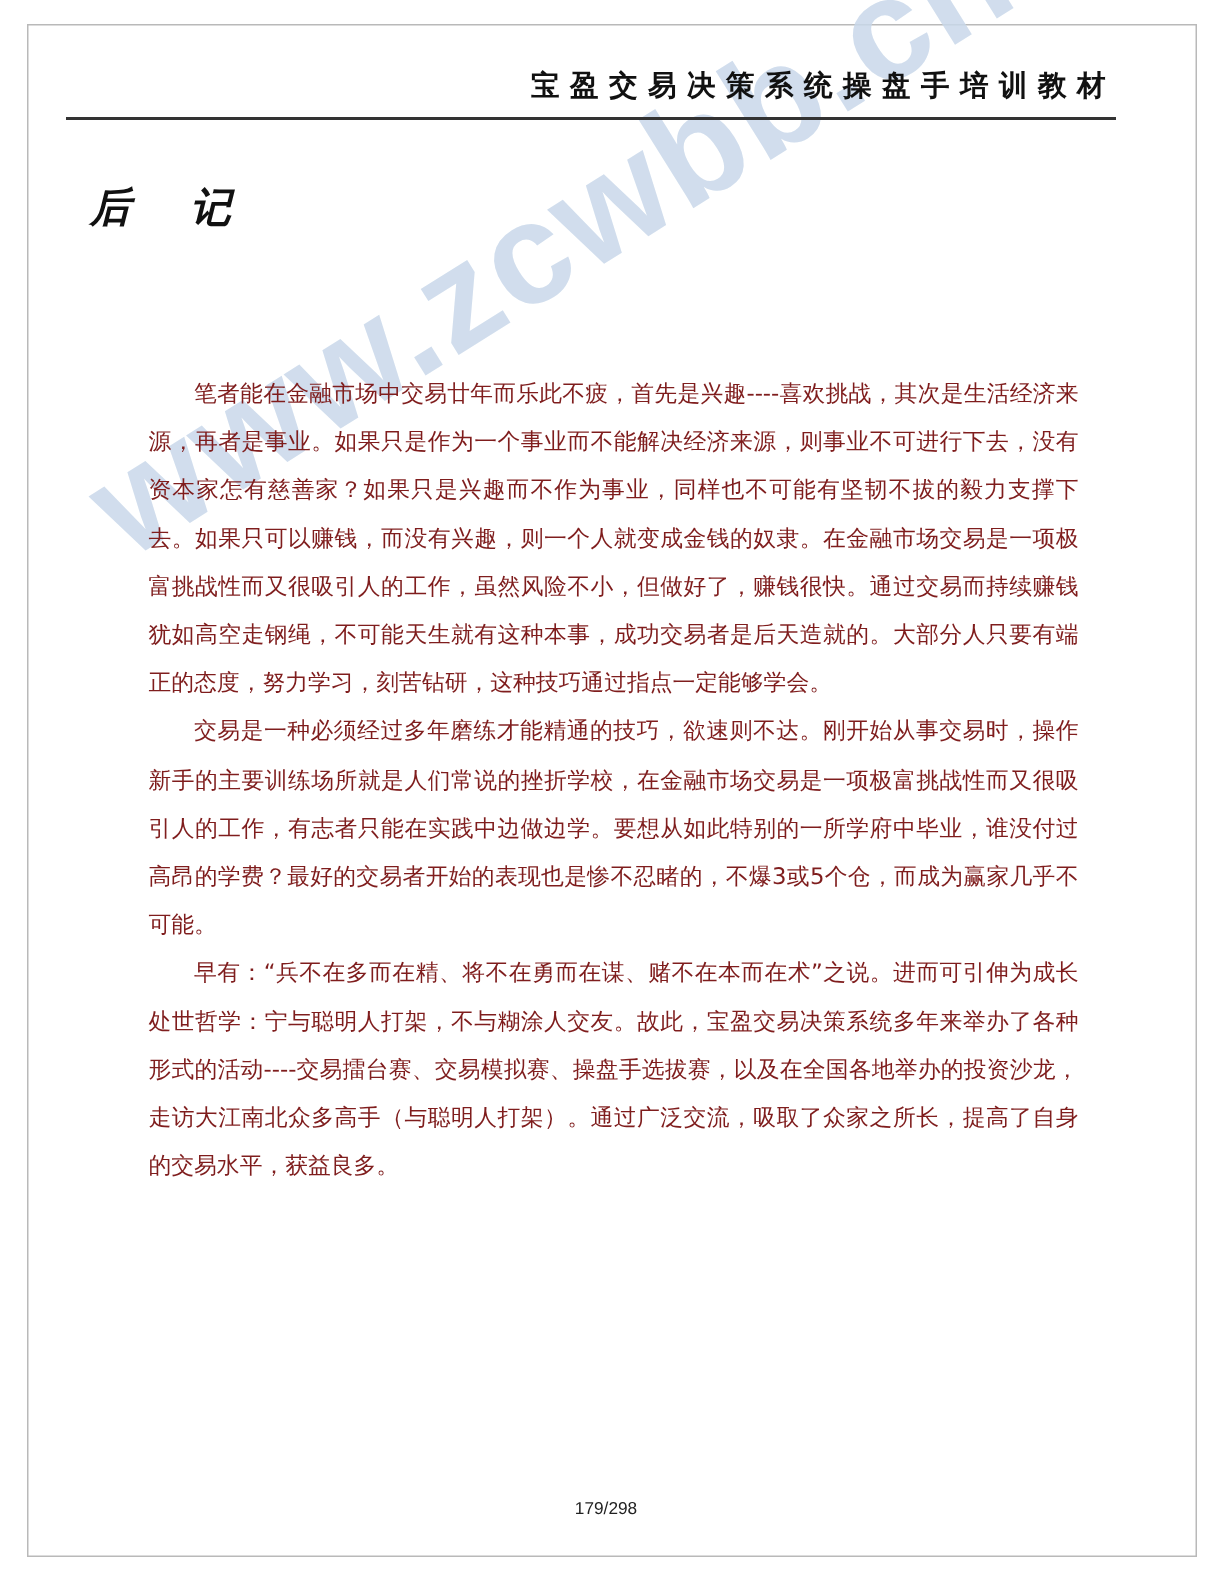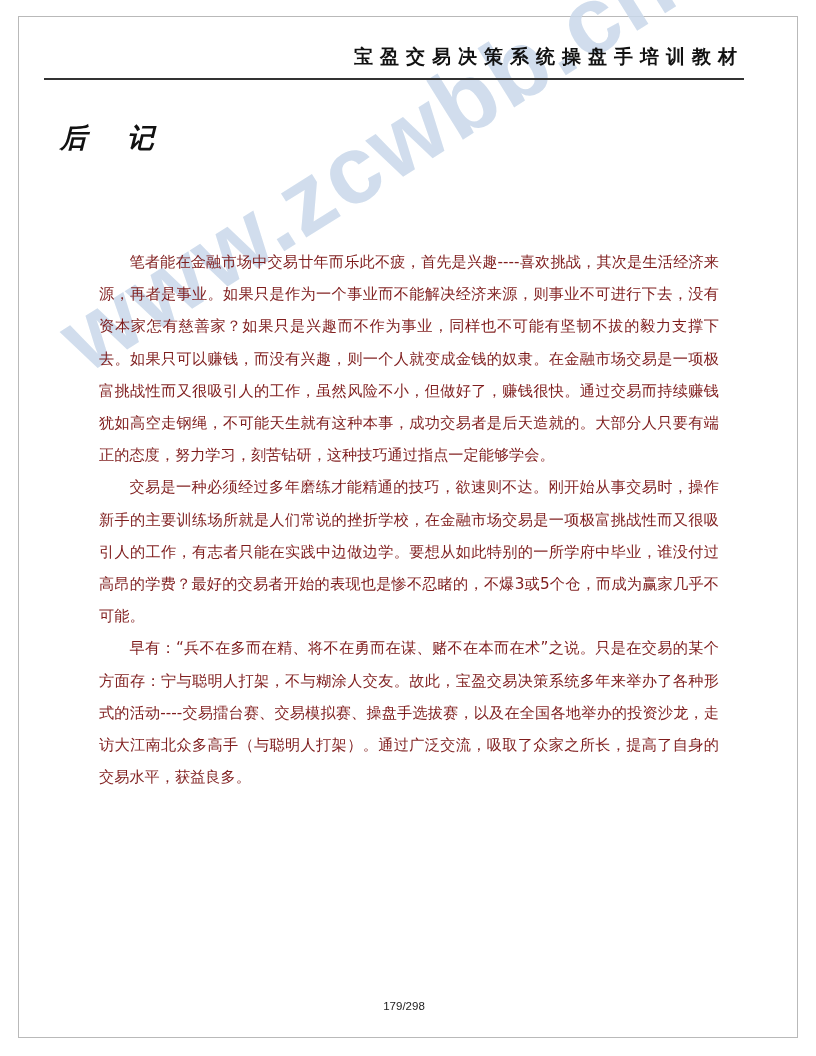--- a/index.html
+++ b/index.html
@@ -131,20 +131,20 @@
     <div class="header-rule"></div>
   </div>
 
   <div class="doc-title">
     <span>后</span><span class="gap"></span><span>记</span>
   </div>
 
   <div class="body-text">
     <p>笔者能在金融市场中交易廿年而乐此不疲，首先是兴趣----喜欢挑战，其次是生活经济来源，再者是事业。如果只是作为一个事业而不能解决经济来源，则事业不可进行下去，没有资本家怎有慈善家？如果只是兴趣而不作为事业，同样也不可能有坚韧不拔的毅力支撑下去。如果只可以赚钱，而没有兴趣，则一个人就变成金钱的奴隶。在金融市场交易是一项极富挑战性而又很吸引人的工作，虽然风险不小，但做好了，赚钱很快。通过交易而持续赚钱犹如高空走钢绳，不可能天生就有这种本事，成功交易者是后天造就的。大部分人只要有端正的态度，努力学习，刻苦钻研，这种技巧通过指点一定能够学会。</p>
     <p>交易是一种必须经过多年磨练才能精通的技巧，欲速则不达。刚开始从事交易时，操作新手的主要训练场所就是人们常说的挫折学校，在金融市场交易是一项极富挑战性而又很吸引人的工作，有志者只能在实践中边做边学。要想从如此特别的一所学府中毕业，谁没付过高昂的学费？最好的交易者开始的表现也是惨不忍睹的，不爆3或5个仓，而成为赢家几乎不可能。</p>
-    <p>早有：“兵不在多而在精、将不在勇而在谋、赌不在本而在术”之说。只是在交易的某个方面存：宁与聪明人打架，不与糊涂人交友。故此，宝盈交易决策系统多年来举办了各种形式的活动----交易擂台赛、交易模拟赛、操盘手选拔赛，以及在全国各地举办的投资沙龙，走访大江南北众多高手（与聪明人打架）。通过广泛交流，吸取了众家之所长，提高了自身的交易水平，获益良多。</p>
+    <p>早有：“兵不在多而在精、将不在勇而在谋、赌不在本而在术”之说。进而可引伸为成长处世哲学：宁与聪明人打架，不与糊涂人交友。故此，宝盈交易决策系统多年来举办了各种形式的活动----交易擂台赛、交易模拟赛、操盘手选拔赛，以及在全国各地举办的投资沙龙，走访大江南北众多高手（与聪明人打架）。通过广泛交流，吸取了众家之所长，提高了自身的交易水平，获益良多。</p>
   </div>
 
   <div class="footer">
     <span>179/298</span>
   </div>
 
 </div>
 
 </body></html>

